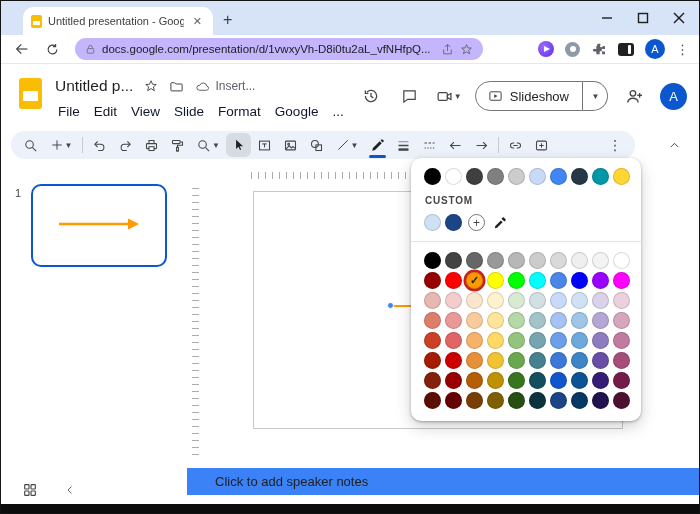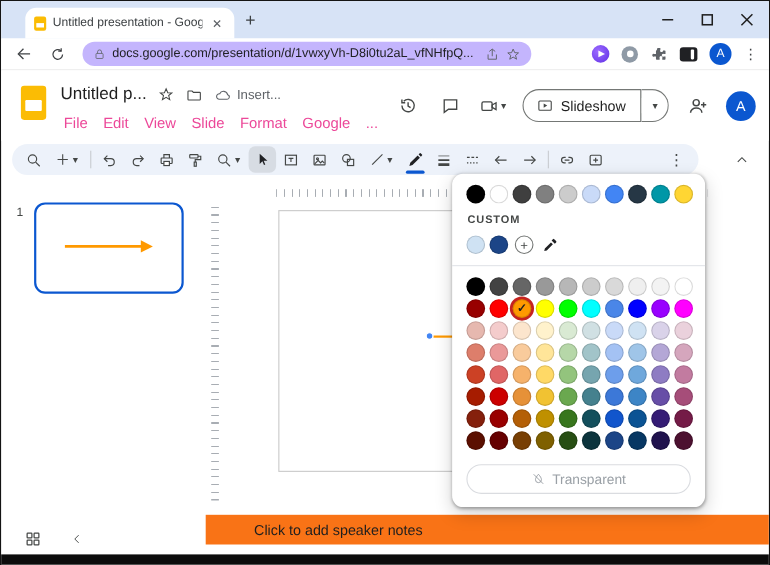--- a/index.html
+++ b/index.html
@@ -36,21 +36,21 @@
   .kebab { font-size:13px; color:#3f4245; }
 
   
   .appheader { position:absolute; top:63px; left:0; right:0; height:64px; background:#fff; }
   .slides-logo { position:absolute; left:18px; top:14px; width:23px; height:31px; background:#fbbc04; border-radius:3px; }
   .slides-logo::after { content:""; position:absolute; left:4px; right:4px; top:13px; height:10px; background:#fff; border-radius:1px; }
   .doc-row { position:absolute; left:54px; top:13px; display:flex; align-items:center; gap:11px; }
   .doc-title { font-size:15.5px; color:#1f1f1f; }
   .mini-ic svg { stroke:#444746; stroke-width:1.6; fill:none; display:block; }
   .saving { display:flex; align-items:center; gap:5px; font-size:12px; color:#5f6368; }
-  .menubar { position:absolute; left:50px; top:37px; display:flex; font-size:13.5px; color:#ec4899; }
+  .menubar { position:absolute; left:50px; top:37px; display:flex; font-size:13.5px; color:#0f172a; }
   .menu-item { padding:3px 7px; border-radius:4px; }
   .hdr-actions { position:absolute; right:12px; top:0; height:64px; display:flex; align-items:center; gap:13px; }
   .hdr-ic { width:26px; height:26px; display:flex; align-items:center; justify-content:center; }
   .hdr-ic svg { stroke:#444746; stroke-width:1.7; fill:none; }
   .caret { font-size:8px; color:#444746; margin-left:1px; }
   .slideshow-btn { display:flex; align-items:stretch; height:30px; }
   .ss-main { display:flex; align-items:center; gap:7px; border:1px solid #747775; border-radius:16px 0 0 16px; padding:0 13px 0 12px; font-size:13px; color:#1f1f1f; }
   .ss-main svg { stroke:#444746; stroke-width:1.6; fill:none; }
   .ss-caret { border:1px solid #747775; border-left:none; border-radius:0 16px 16px 0; width:25px; display:flex; align-items:center; justify-content:center; }
   .avatar-lg { width:27px; height:27px; border-radius:50%; background:#0b57d0; color:#fff; font-size:13px; display:flex; align-items:center; justify-content:center; }
@@ -71,21 +71,21 @@
   .slide-number { position:absolute; left:14px; top:186px; font-size:11px; color:#444746; }
   .thumb { position:absolute; left:30px; top:183px; width:136px; height:83px; border:2px solid #0b57d0; border-radius:10px; background:#fff; }
   .ruler-h { position:absolute; left:250px; top:171px; width:392px; height:7px;
     background:repeating-linear-gradient(90deg,#a8adb3 0 1px,transparent 1px 7px); }
   .ruler-v { position:absolute; left:191px; top:186px; width:7px; height:268px;
     background:repeating-linear-gradient(0deg,#a8adb3 0 1px,transparent 1px 7px); }
   .slide-canvas { position:absolute; left:252px; top:190px; width:370px; height:238px; background:#fff; border:1px solid #c9c9c9; }
   .canvas-arrow-line { position:absolute; left:393px; top:304px; width:22px; height:2px; background:#ff9900; }
   .canvas-handle { position:absolute; left:386px; top:301px; width:7px; height:7px; border-radius:50%; background:#4285f4; border:1px solid #fff; }
 
-  .notes { position:absolute; left:186px; top:467px; right:0; height:27px; background:#f97316; display:flex; align-items:center; padding-left:44px; font-size:13px; color:#1f1f1f; }
+  .notes { position:absolute; left:186px; top:467px; right:0; height:27px; background:#3b82f6; display:flex; align-items:center; padding-left:28px; font-size:13px; color:#1f1f1f; }
   .bottom-ctrl { position:absolute; top:478px; display:flex; align-items:center; justify-content:center; width:22px; height:22px; }
   .bottom-ctrl svg { stroke:#444746; stroke-width:1.7; fill:none; }
   .grid-btn { left:18px; }
   .film-collapse { left:58px; }
   .bottombar { position:absolute; left:0; right:0; bottom:0; height:9px; background:#0c0c0c; }
 
   
   .color-popup { position:absolute; left:410px; top:157px; width:230px; background:#fff; border-radius:10px; padding:10px 13px 12px;
     box-shadow:0 1px 3px rgba(0,0,0,.3), 0 6px 16px rgba(0,0,0,.18); z-index:50; }
   .section-head { display:flex; justify-content:space-between; align-items:center; margin:2px 1px 8px; }
@@ -525,22 +525,15 @@
         <div class="swatch" title="#783f04" style="background: rgb(120, 63, 4);"></div>
         <div class="swatch" title="#7f6000" style="background: rgb(127, 96, 0);"></div>
         <div class="swatch" title="#274e13" style="background: rgb(39, 78, 19);"></div>
         <div class="swatch" title="#0c343d" style="background: rgb(12, 52, 61);"></div>
         <div class="swatch" title="#1c4587" style="background: rgb(28, 69, 135);"></div>
         <div class="swatch" title="#073763" style="background: rgb(7, 55, 99);"></div>
         <div class="swatch" title="#20124d" style="background: rgb(32, 18, 77);"></div>
         <div class="swatch" title="#4c1130" style="background: rgb(76, 17, 48);"></div>
       </div>
 
-    <div class="transparent-btn">
-      <svg width="13" height="13" viewBox="0 0 24 24">
-          <path d="M12 4c3 3.4 5 6.4 5 9a5 5 0 0 1-10 0c0-2.6 2-5.6 5-9z"></path>
-          <line x1="4" y1="4" x2="20" y2="20"></line>
-        </svg>
-      <span>Transparent</span>
-    </div>
   </div>
 
 </div>
 
 </body></html>

